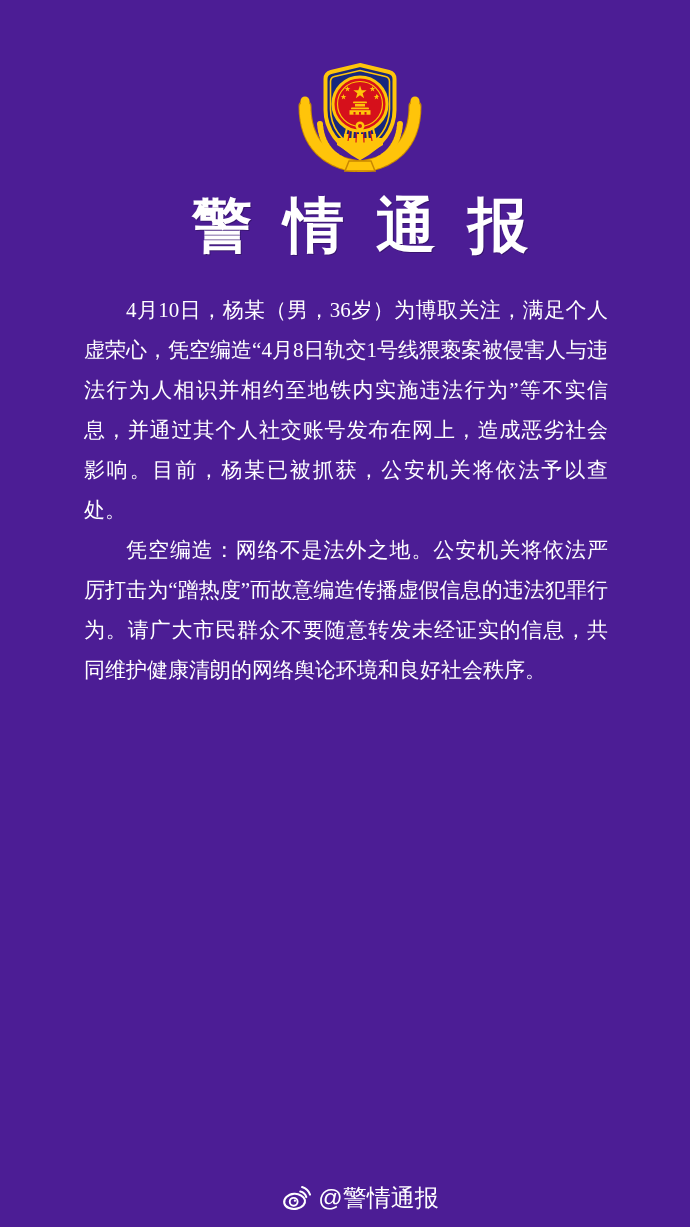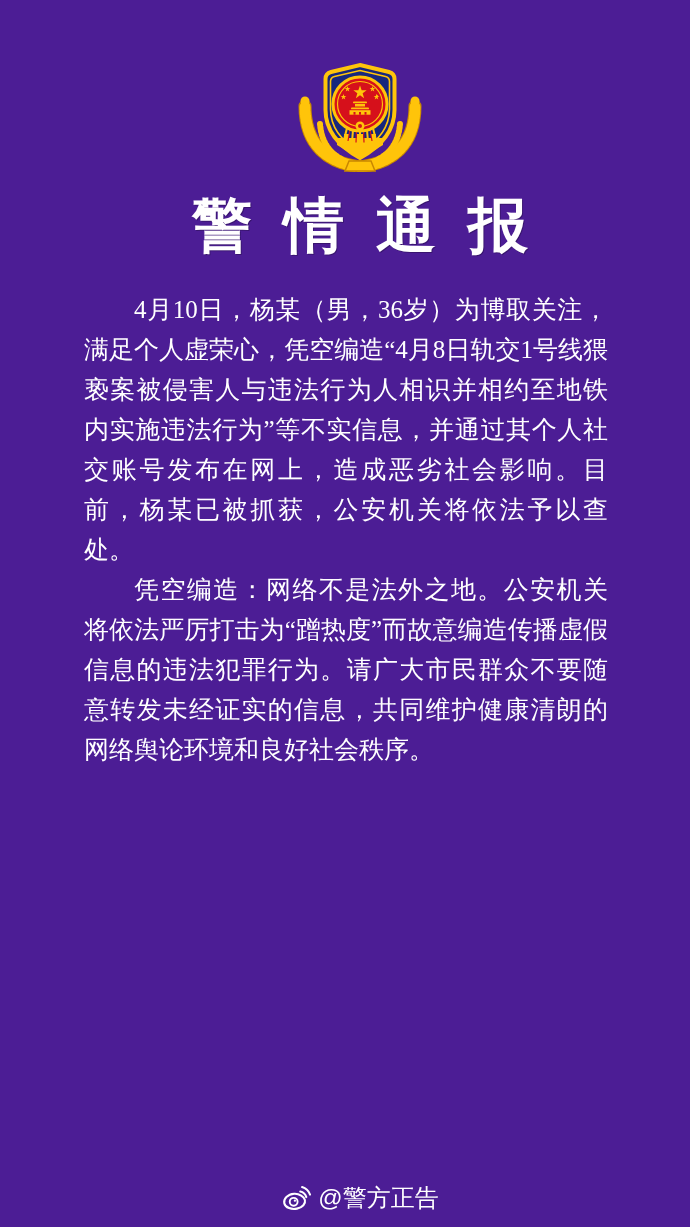--- a/index.html
+++ b/index.html
@@ -41,21 +41,21 @@
   .title-text {
     letter-spacing: 32px;
     margin-right: -32px; 
     text-shadow: 1px 1px 0 rgba(0,0,0,0.25);
   }
   .body-text {
     position: absolute;
     top: 290px;
     left: 84px;
     width: 524px;
-    font-size: 25px;
+    font-size: 21px;
     line-height: 40px;
     text-align: justify;
     color: #FFFFFF;
   }
   .body-text p {
     margin: 0;
     text-indent: 2em;
   }
   .signature {
     position: absolute;
@@ -171,16 +171,16 @@
   <div class="watermark">
     <span>
       <svg class="weibo-svg" width="30" height="27" viewBox="0 0 32 28" fill="none" stroke="#FFFFFF">
         <path d="M14 9 C7 9.5 2.5 14.5 3.5 19 C4.5 24 11.5 26 17 24.8 C23 23.5 26.5 19.5 25.5 15.5 C24.7 12.3 19.5 8.6 14 9 Z" stroke-width="2.2"></path>
         <circle cx="13.5" cy="17.5" r="4.2" stroke-width="2"></circle>
         <circle cx="14.8" cy="16.3" r="1.2" fill="#FFFFFF" stroke="none"></circle>
         <path d="M20.5 6.5 A8.5 8.5 0 0 1 27 12.5" stroke-width="2.2" stroke-linecap="round"></path>
         <path d="M22.5 1.8 A13.5 13.5 0 0 1 31 9.8" stroke-width="2.2" stroke-linecap="round"></path>
       </svg>
     </span>
-    <span>@警方正告</span>
+    <span>@警情通报</span>
   </div>
 
 </div>
 
 </body></html>

